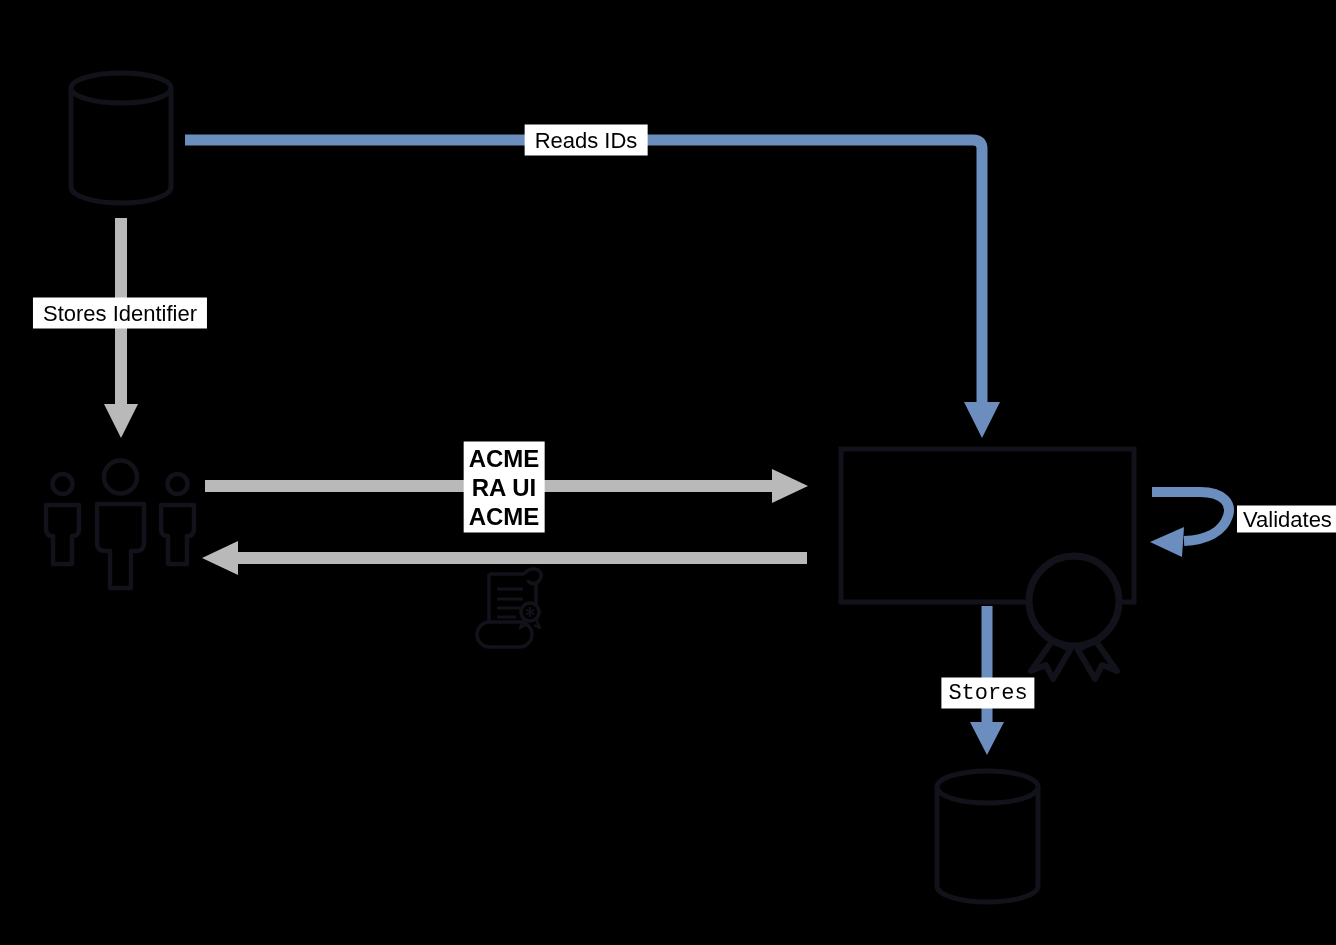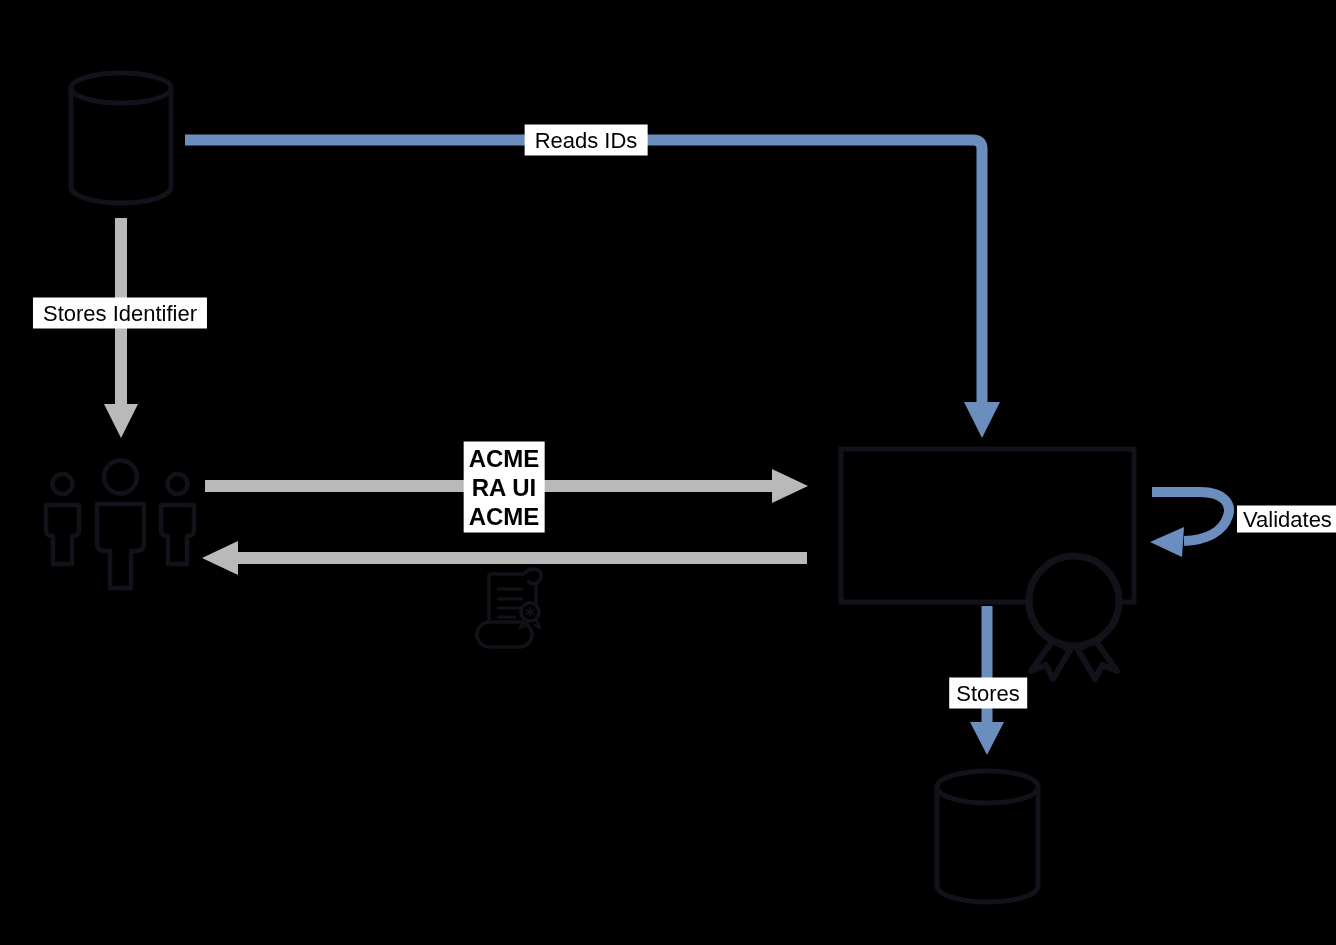--- a/index.html
+++ b/index.html
@@ -138,15 +138,15 @@
   <div class="edge-label" style="left:120px;top:313px;">Stores Identifier</div>
 
   <div class="edge-label multiline" style="left:504px;top:487px;">
     <div>ACME</div>
     <div>RA UI</div>
     <div>ACME</div>
   </div>
 
   <div class="edge-label left-anchored" style="left:1237px;top:519px;padding:1px 6px;">Validates</div>
 
-  <div class="edge-label" style="left:988px;top:693px;padding:3px 7px;">Stores</div>
+  <div class="edge-label" style="left:988px;top:693px;padding:3px 7px;font-family:Liberation Mono, monospace;">Stores</div>
 
 </div>
 
 </body></html>

